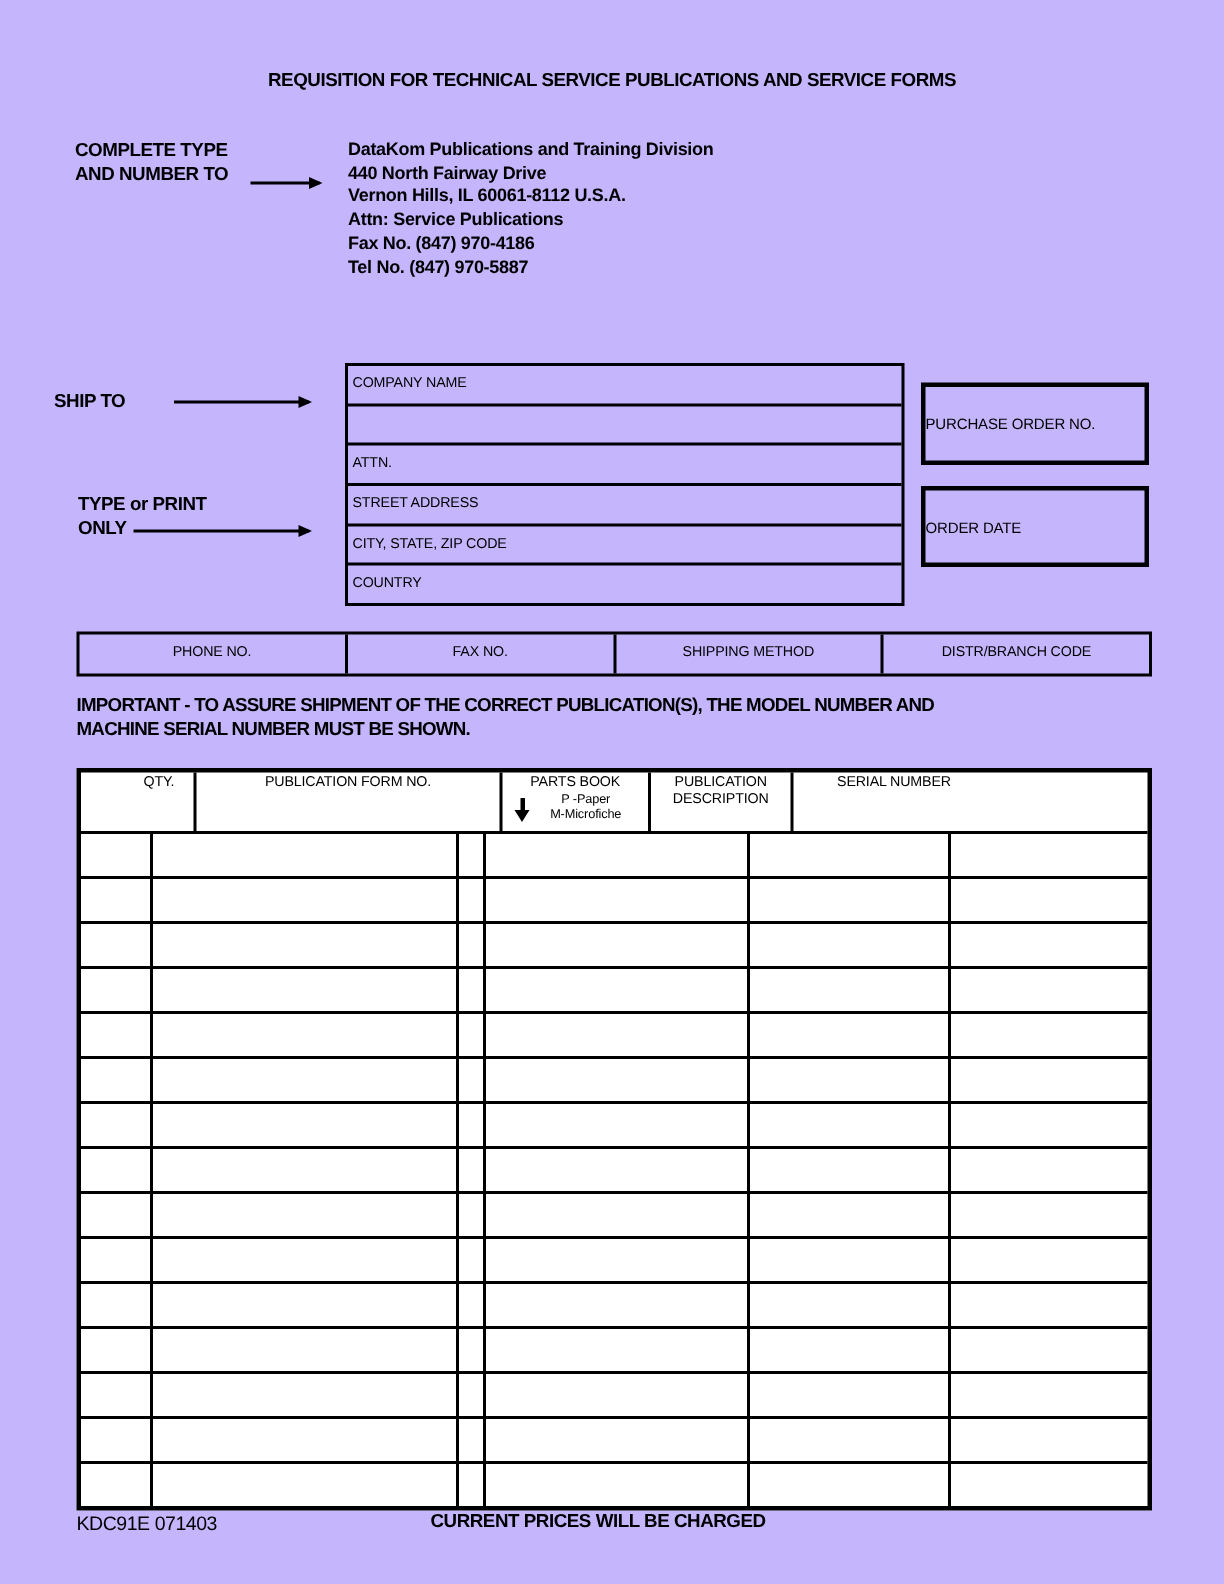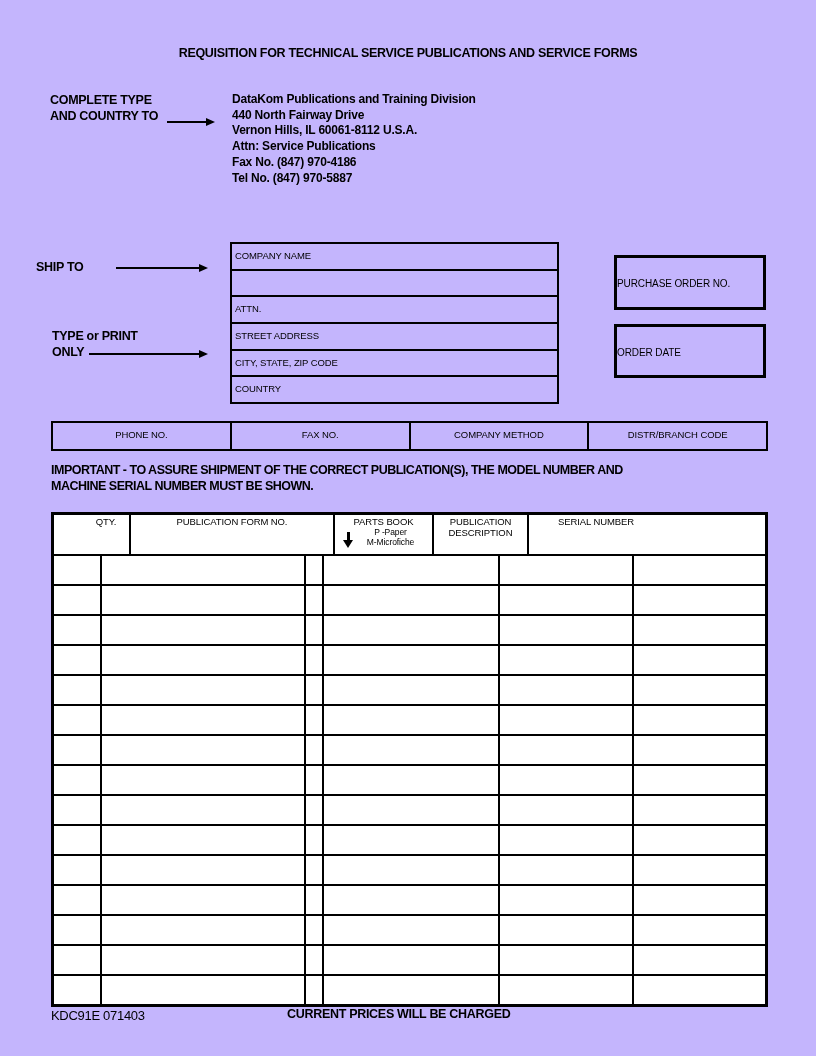--- a/index.html
+++ b/index.html
@@ -31,21 +31,21 @@
   }
   .down-arrow { position:relative; width:11px; height:16px; display:inline-block; }
   .down-arrow::before { content:""; position:absolute; left:4px; top:0; width:3px; height:9px; background:#000; }
   .down-arrow::after {
     content:""; position:absolute; left:0; top:8px;
     border-top:8px solid #000; border-left:5.5px solid transparent; border-right:5.5px solid transparent;
   }
 
   
   .shipto-box {
-    left:230px; top:242px; width:329px; height:162px;
+    left:230px; top:242px; width:373px; height:162px;
     border:2px solid #000; box-sizing:border-box;
     display:flex; flex-direction:column;
   }
   .shipto-row { flex:1; border-top:2px solid #000; padding:1px 3px; box-sizing:border-box; }
   .shipto-row:first-child { border-top:none; }
 
   
   .po-box, .od-box {
     left:614px; width:152px; border:3px solid #000; box-sizing:border-box;
     text-align:left; padding-top:15px;
@@ -96,21 +96,21 @@
 </style>
 </head>
 <body>
 
 <div class="page">
 
   <div class="abs title">REQUISITION FOR TECHNICAL SERVICE PUBLICATIONS AND SERVICE FORMS</div>
 
   <div class="abs boldlbl" style="left:50px; top:92px;">
     <div>COMPLETE TYPE</div>
-    <div>AND COUNTRY TO</div>
+    <div>AND NUMBER TO</div>
   </div>
   <div class="h-arrow" style="left:167px; top:121px; width:46px;"></div>
 
   <div class="abs addr" style="left:232px; top:92px;">
     <div>DataKom Publications and Training Division</div>
     <div>440 North Fairway Drive</div>
     <div>Vernon Hills, IL 60061-8112 U.S.A.</div>
     <div>Attn: Service Publications</div>
     <div>Fax No. (847) 970-4186</div>
     <div>Tel No. (847) 970-5887</div>
@@ -138,21 +138,21 @@
   <div class="abs po-box">
     <span>PURCHASE ORDER NO.</span>
   </div>
   <div class="abs od-box">
     <span>ORDER DATE</span>
   </div>
 
   <div class="abs contact-table">
     <div class="contact-cell"><span class="small-lbl">PHONE NO.</span></div>
     <div class="contact-cell"><span class="small-lbl">FAX NO.</span></div>
-    <div class="contact-cell"><span class="small-lbl">COMPANY METHOD</span></div>
+    <div class="contact-cell"><span class="small-lbl">SHIPPING METHOD</span></div>
     <div class="contact-cell"><span class="small-lbl">DISTR/BRANCH CODE</span></div>
   </div>
 
   <div class="abs important">
     <div>IMPORTANT - TO ASSURE SHIPMENT OF THE CORRECT PUBLICATION(S), THE MODEL NUMBER AND</div>
     <div>MACHINE SERIAL NUMBER MUST BE SHOWN.</div>
   </div>
 
   <div class="abs pub-table">
     <div class="pub-head">

